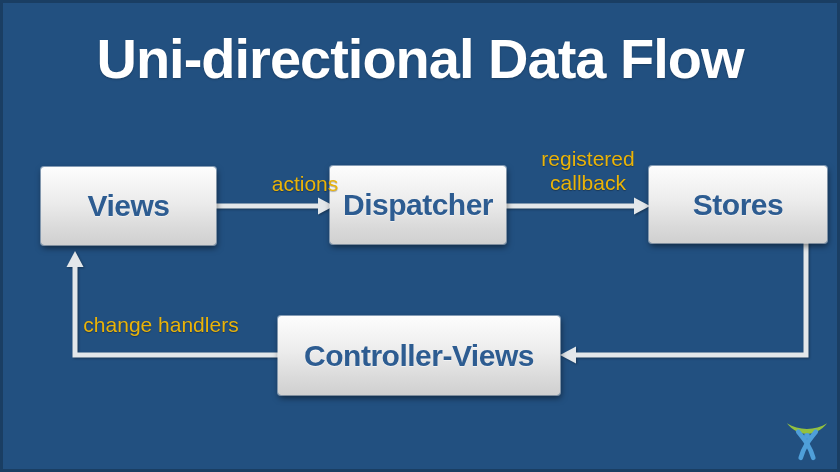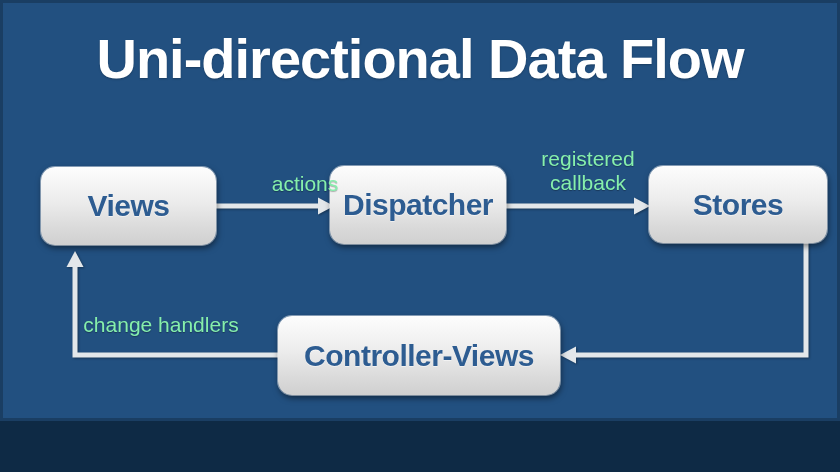--- a/index.html
+++ b/index.html
@@ -4,21 +4,21 @@
 <style>
   html, body {
     margin: 0;
     padding: 0;
     background: #0e2a45;
     font-family: "Liberation Sans", "DejaVu Sans", sans-serif;
   }
   .slide {
     position: relative;
     width: 840px;
-    height: 421px;
+    height: 472px;
     background: #225080;
     border: 3px solid #1a3e63;
     box-sizing: border-box;
     overflow: hidden;
     text-decoration: underline;
   }
   .title {
     position: absolute;
     left: 0;
     right: 0;
@@ -38,36 +38,36 @@
     top: 0;
     pointer-events: none;
     filter: drop-shadow(1px 1px 1px rgba(0,0,0,0.35));
   }
   .node {
     position: absolute;
     display: flex;
     align-items: center;
     justify-content: center;
     background: linear-gradient(180deg, #fdfdfd 0%, #ececec 45%, #d9d9d9 80%, #d0d0d0 100%);
-    border-radius: 14px;
+    border-radius: 3px;
     box-shadow: 0 0 0 1px rgba(255,255,255,0.45), 1px 3px 6px rgba(0,0,0,0.5);
     color: #2d5c91;
     font-weight: 700;
     font-size: 30px;
     letter-spacing: -0.5px;
     text-shadow: 0 1px 0 rgba(255,255,255,0.5);
   }
   .node-views        { left: 38px;  top: 164px; width: 175px; height: 78px; }
   .node-dispatcher   { left: 327px; top: 163px; width: 176px; height: 78px; align-items: center; }
   .node-stores       { left: 646px; top: 163px; width: 178px; height: 77px; }
   .node-controller   { left: 275px; top: 313px; width: 282px; height: 79px; }
   .edge-label {
     position: absolute;
     transform: translate(-50%, -50%);
-    color: #86efac;
+    color: #eab308;
     font-size: 21px;
     line-height: 1.12;
     text-align: center;
     white-space: pre-line;
     text-shadow: 0 1px 1px rgba(0,0,0,0.3);
   }
   .label-actions   { left: 270px; top: 181px; margin-left: 32px; }
   .label-callback  { left: 585px; top: 168px; }
   .label-change    { left: 694px; top: 322px; }
   .label-handlers  { left: 158px; top: 322px; }

